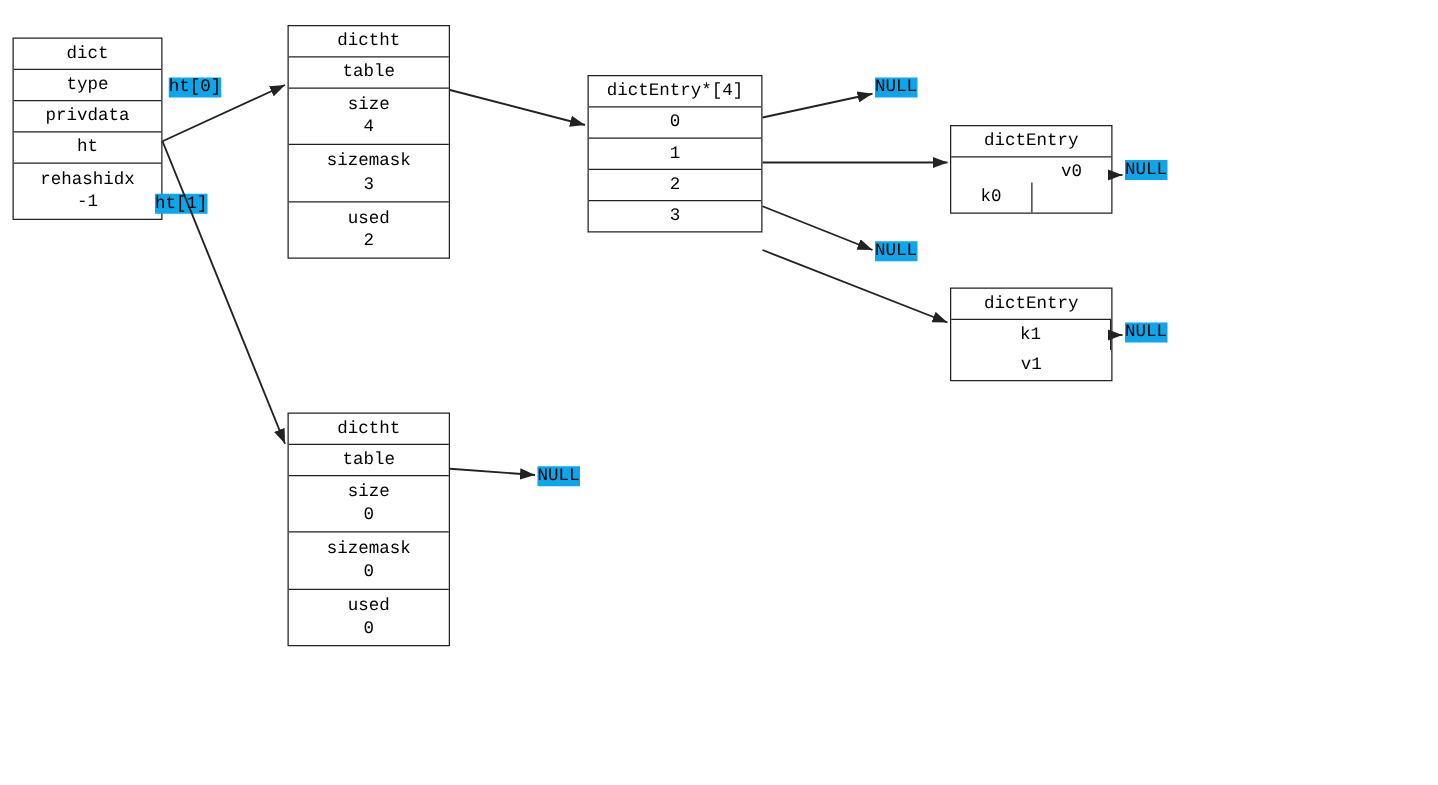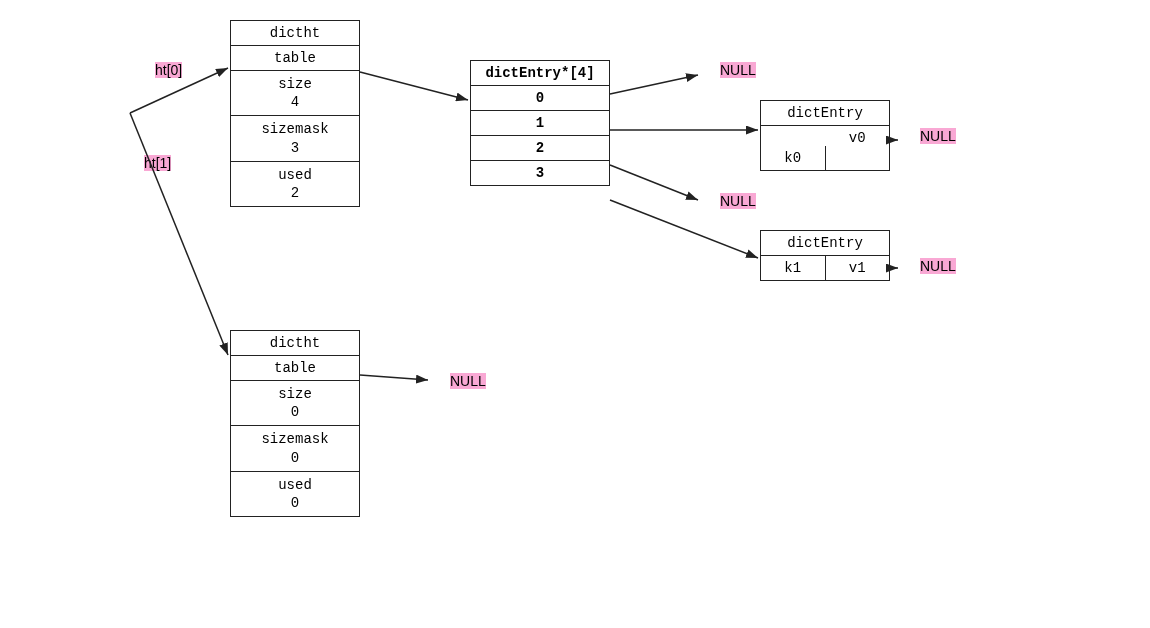--- a/index.html
+++ b/index.html
@@ -34,31 +34,37 @@
     svg.arrows {
       position: absolute;
       top: 0; left: 0;
       width: 1150px;
       height: 628px;
       pointer-events: none;
       overflow: visible;
     }
     .label {
       position: absolute;
-      font-family: Liberation Sans, sans-serif;
+      font-family: Liberation Mono, monospace;
       font-size: 14px;
-      background: #f9a8d4;
-      margin-left: 20px;
+      background: #0ea5e9;
     }
   </style>
 </head>
 <body>
 
 <div class="diagram">
 
+  <div class="box" style="left:10px; top:30px; width:120px;">
+    <div class="box-cell">dict</div>
+    <div class="box-cell">type</div>
+    <div class="box-cell">privdata</div>
+    <div class="box-cell">ht</div>
+    <div class="box-cell" style="line-height:1.3;">rehashidx<br>-1</div>
+  </div>
 
   <div class="label" style="left:135px; top:62px;">ht[0]</div>
 
   <div class="label" style="left:124px; top:155px;">ht[1]</div>
 
   <div class="box" style="left:230px; top:20px; width:130px;">
     <div class="box-cell">dictht</div>
     <div class="box-cell">table</div>
     <div class="box-cell" style="line-height:1.3;">size<br>4</div>
     <div class="box-cell" style="line-height:1.3;">sizemask<br>3</div>
@@ -66,39 +72,39 @@
   </div>
 
   <div class="box" style="left:230px; top:330px; width:130px;">
     <div class="box-cell">dictht</div>
     <div class="box-cell">table</div>
     <div class="box-cell" style="line-height:1.3;">size<br>0</div>
     <div class="box-cell" style="line-height:1.3;">sizemask<br>0</div>
     <div class="box-cell" style="line-height:1.3;">used<br>0</div>
   </div>
 
-  <div class="box" style="left:470px; top:60px; width:140px;font-weight:bold;">
+  <div class="box" style="left:470px; top:60px; width:140px;">
     <div class="box-cell">dictEntry*[4]</div>
     <div class="box-cell">0</div>
     <div class="box-cell">1</div>
     <div class="box-cell">2</div>
     <div class="box-cell">3</div>
   </div>
 
   <div class="box" style="left:760px; top:100px; width:130px;">
     <div class="box-cell">dictEntry</div>
     <div style="display:flex; border-top: none;">
       <div class="box-cell" style="flex:1; border-right:1.5px solid #222; border-bottom:none;margin-top:20px;">k0</div>
       <div class="box-cell" style="flex:1; border-bottom:none;">v0</div>
     </div>
   </div>
 
   <div class="box" style="left:760px; top:230px; width:130px;">
     <div class="box-cell">dictEntry</div>
-    <div style="display:flex;">
+    <div style="display:flex;flex-direction:column;">
       <div class="box-cell" style="flex:1; border-right:1.5px solid #222; border-bottom:none;">k1</div>
       <div class="box-cell" style="flex:1; border-bottom:none;">v1</div>
     </div>
   </div>
 
   <div class="label" style="left:700px; top:62px;">NULL</div>
 
   <div class="label" style="left:900px; top:128px;">NULL</div>
 
   <div class="label" style="left:700px; top:193px;">NULL</div>

